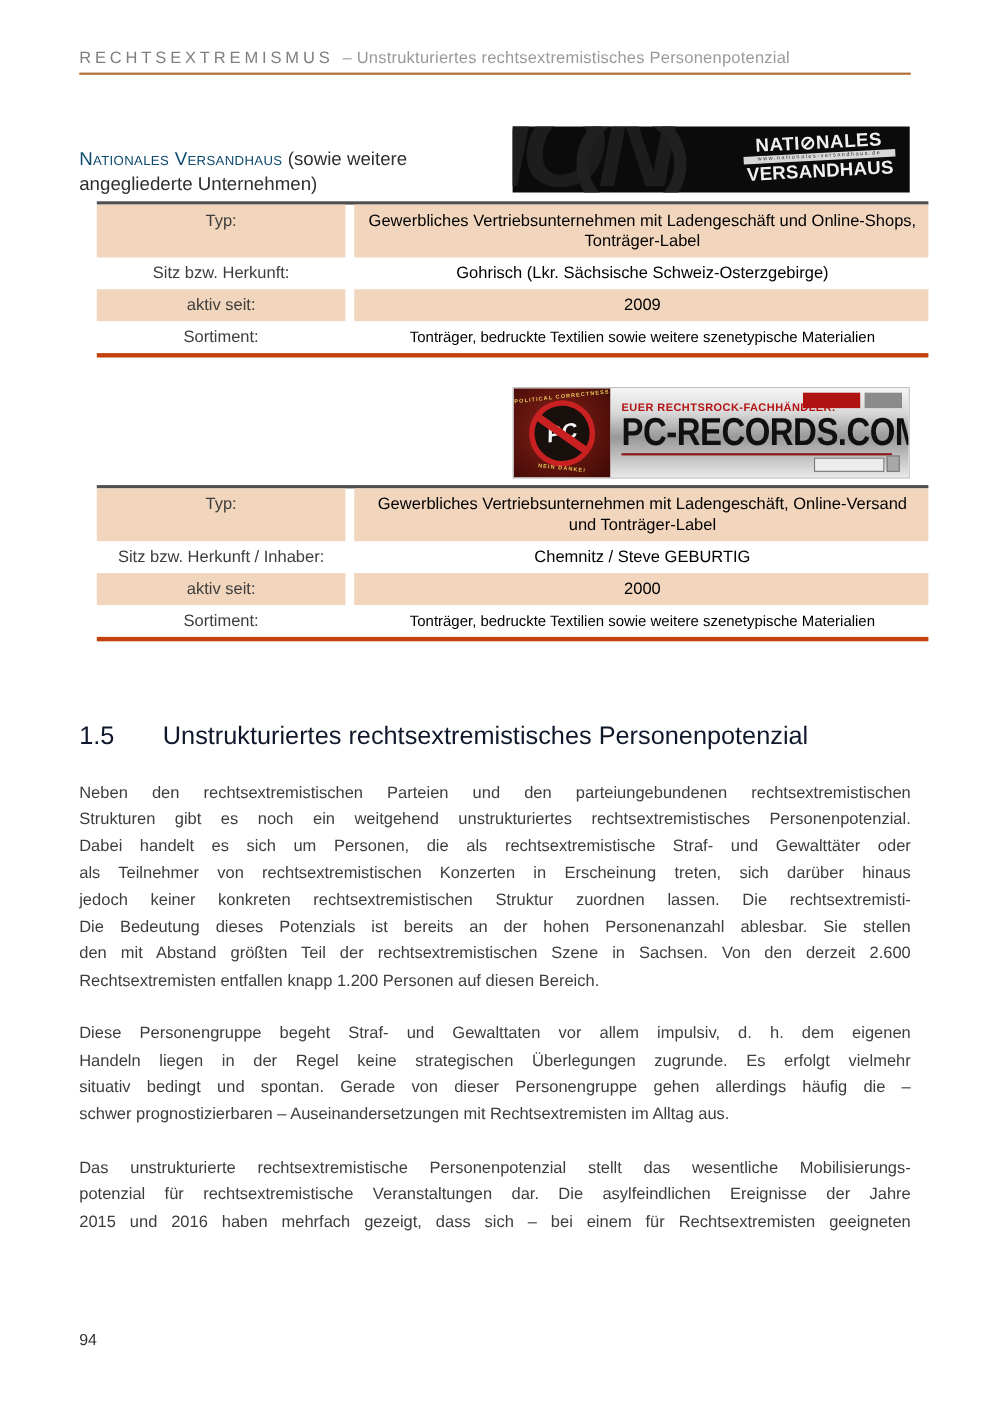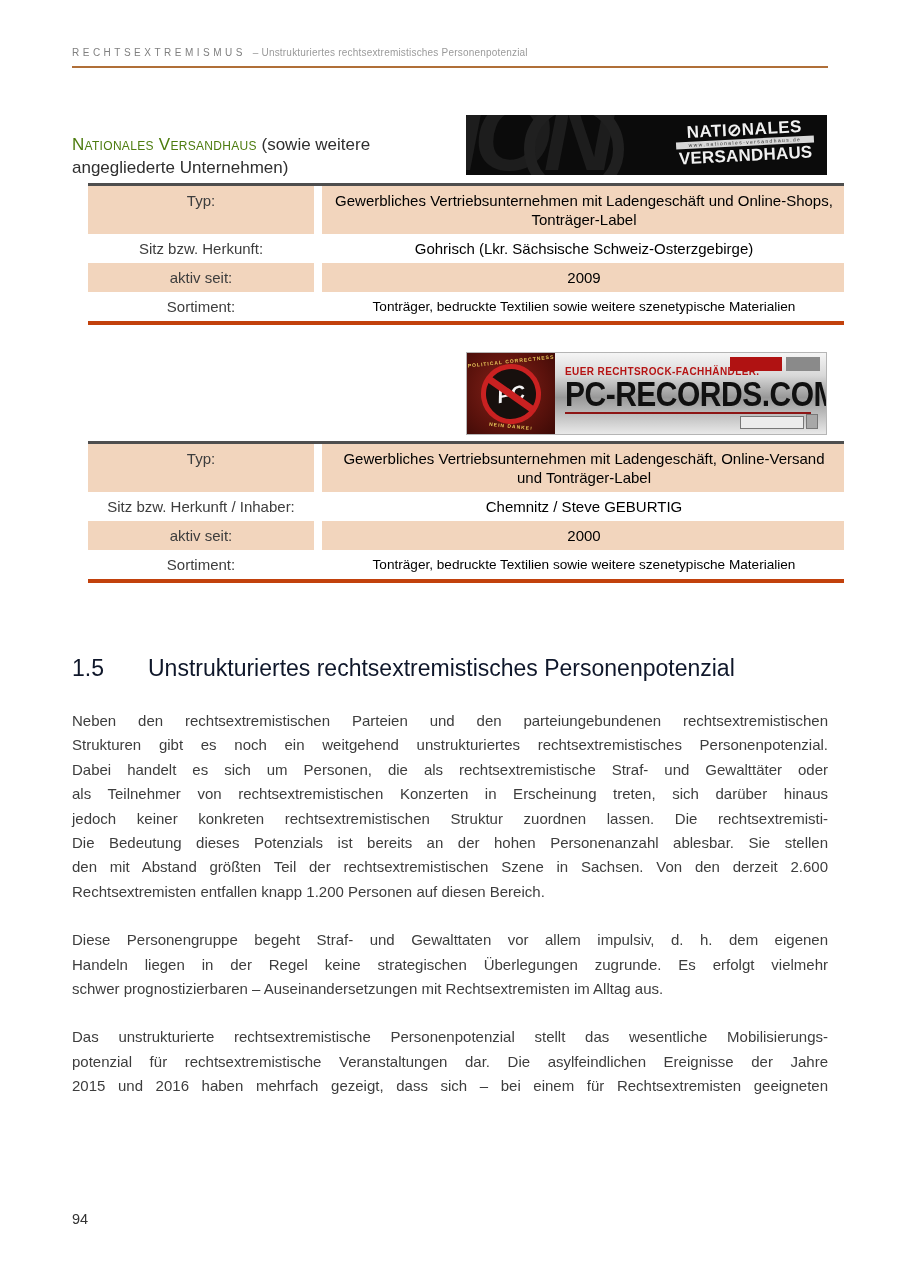--- a/index.html
+++ b/index.html
@@ -4,29 +4,29 @@
 <style>
   html,body { margin:0; padding:0; background:#ffffff; }
   .page {
     position:relative; width:900px; height:1276px; background:#ffffff;
     font-family:"Liberation Sans", sans-serif; overflow:hidden;
   }
 
   
   .doc-header {
     position:absolute; left:72px; top:46px; width:756px;
-    font-size:10px; line-height:14px; padding-bottom:6px;
+    font-size:15px; line-height:14px; padding-bottom:6px;
     border-bottom:2px solid #b06f38; white-space:nowrap;
   }
   .hdr-section { letter-spacing:3.5px; color:#7f7f7f; }
   .hdr-sub { color:#9a9a9a; margin-left:4px; letter-spacing:0.2px; }
 
   
   .entry-title { position:absolute; left:72px; width:400px; font-size:17px; line-height:23px; color:#2f2f2f; }
-  .caps { font-variant:small-caps; color:#4d7c0f; font-weight:500; letter-spacing:0.3px; }
+  .caps { font-variant:small-caps; color:#0c4a6e; font-weight:500; letter-spacing:0.3px; }
   .entry1-title { top:133px; }
   .entry2-title { top:417px; }
 
   
   .info-table {
     position:absolute; left:88px; width:756px;
     border-top:3px solid #4e4e4e; border-bottom:4px solid #c2410c;text-align:center;
   }
   .table1 { top:183px; }
   .table2 { top:441px; }
@@ -223,20 +223,21 @@
     <div class="bline j">als Teilnehmer von rechtsextremistischen Konzerten in Erscheinung treten, sich darüber hinaus</div>
     <div class="bline j">jedoch keiner konkreten rechtsextremistischen Struktur zuordnen lassen. Die rechtsextremisti-</div>
     <div class="bline j">Die Bedeutung dieses Potenzials ist bereits an der hohen Personenanzahl ablesbar. Sie stellen</div>
     <div class="bline j">den mit Abstand größten Teil der rechtsextremistischen Szene in Sachsen. Von den derzeit 2.600</div>
     <div class="bline l">Rechtsextremisten entfallen knapp 1.200 Personen auf diesen Bereich.</div>
 
     <div class="pspace"></div>
 
     <div class="bline j">Diese Personengruppe begeht Straf- und Gewalttaten vor allem impulsiv, d. h. dem eigenen</div>
     <div class="bline j">Handeln liegen in der Regel keine strategischen Überlegungen zugrunde. Es erfolgt vielmehr</div>
+    <div class="bline j">situativ bedingt und spontan. Gerade von dieser Personengruppe gehen allerdings häufig die –</div>
     <div class="bline l">schwer prognostizierbaren – Auseinandersetzungen mit Rechtsextremisten im Alltag aus.</div>
 
     <div class="pspace"></div>
 
     <div class="bline j">Das unstrukturierte rechtsextremistische Personenpotenzial stellt das wesentliche Mobilisierungs-</div>
     <div class="bline j">potenzial für rechtsextremistische Veranstaltungen dar. Die asylfeindlichen Ereignisse der Jahre</div>
     <div class="bline j">2015 und 2016 haben mehrfach gezeigt, dass sich – bei einem für Rechtsextremisten geeigneten</div>
   </div>
 
   <div class="page-number">94</div>

